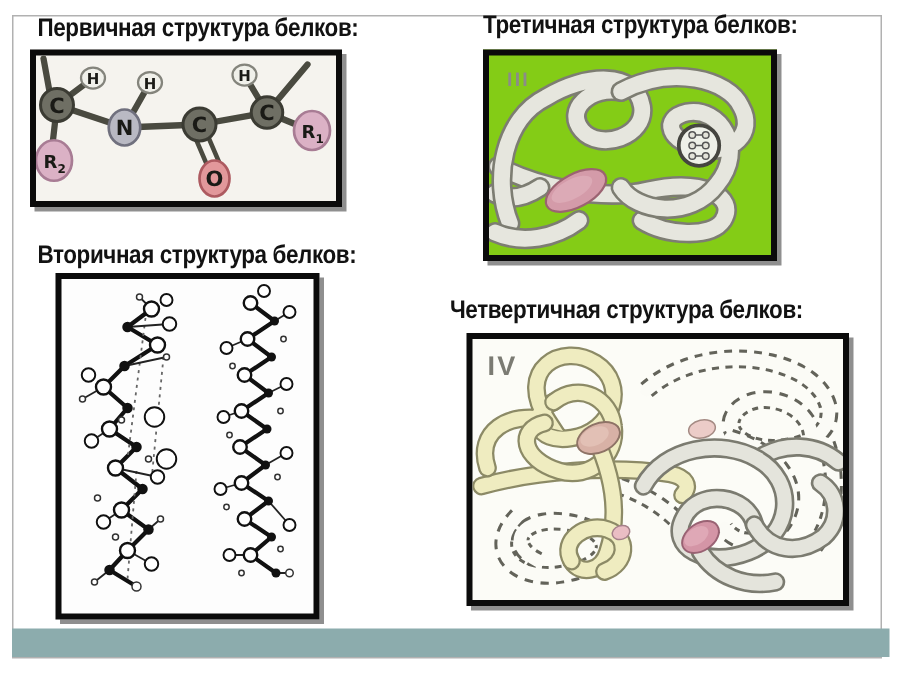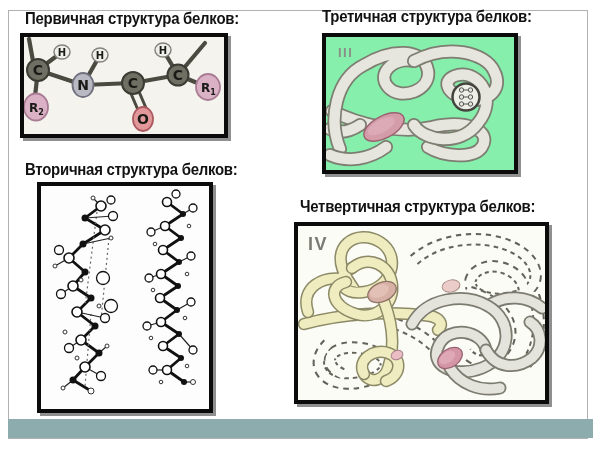--- a/index.html
+++ b/index.html
@@ -23,22 +23,22 @@
   #title-primary{left:25px;top:10px;}
   #title-secondary{left:25px;top:161px;}
   #title-tertiary{left:322px;top:8px;}
   #title-quaternary{left:300px;top:198px;}
   .figure-box{
     position:absolute;border:4px solid #0b0b0b;box-sizing:border-box;
     box-shadow:3px 3px 0 #8f8f8f;
   }
   #box-primary{left:20px;top:33px;width:208px;height:105px;background:#f5f3ee;}
   #box-secondary{left:37px;top:182px;width:176px;height:231px;background:#fdfdfd;}
-  #box-tertiary{left:322px;top:33px;width:196px;height:141px;background:#86efac;}
-  #box-quaternary{left:294px;top:222px;width:255px;height:182px;background:#fcfcf7;}
+  #box-tertiary{left:322px;top:33px;width:196px;height:141px;background:#84cc16;}
+  #box-quaternary{left:311px;top:222px;width:255px;height:182px;background:#fcfcf7;}
   svg{display:block;}
   
   .bond{stroke:#4a4a40;stroke-width:4.2;stroke-linecap:round;}
   .bond-thin{stroke:#4a4a40;stroke-width:3;stroke-linecap:round;}
   .atom-label{font-family:"DejaVu Sans", sans-serif;font-weight:bold;fill:#1a1a16;}
   
   .chain{fill:none;stroke:#111;stroke-width:2.8;stroke-linejoin:round;}
   .node-open{fill:#ffffff;stroke:#111;stroke-width:1.6;}
   .node-fill{fill:#111;}
   .node-side{fill:#ffffff;stroke:#111;stroke-width:1.3;}

